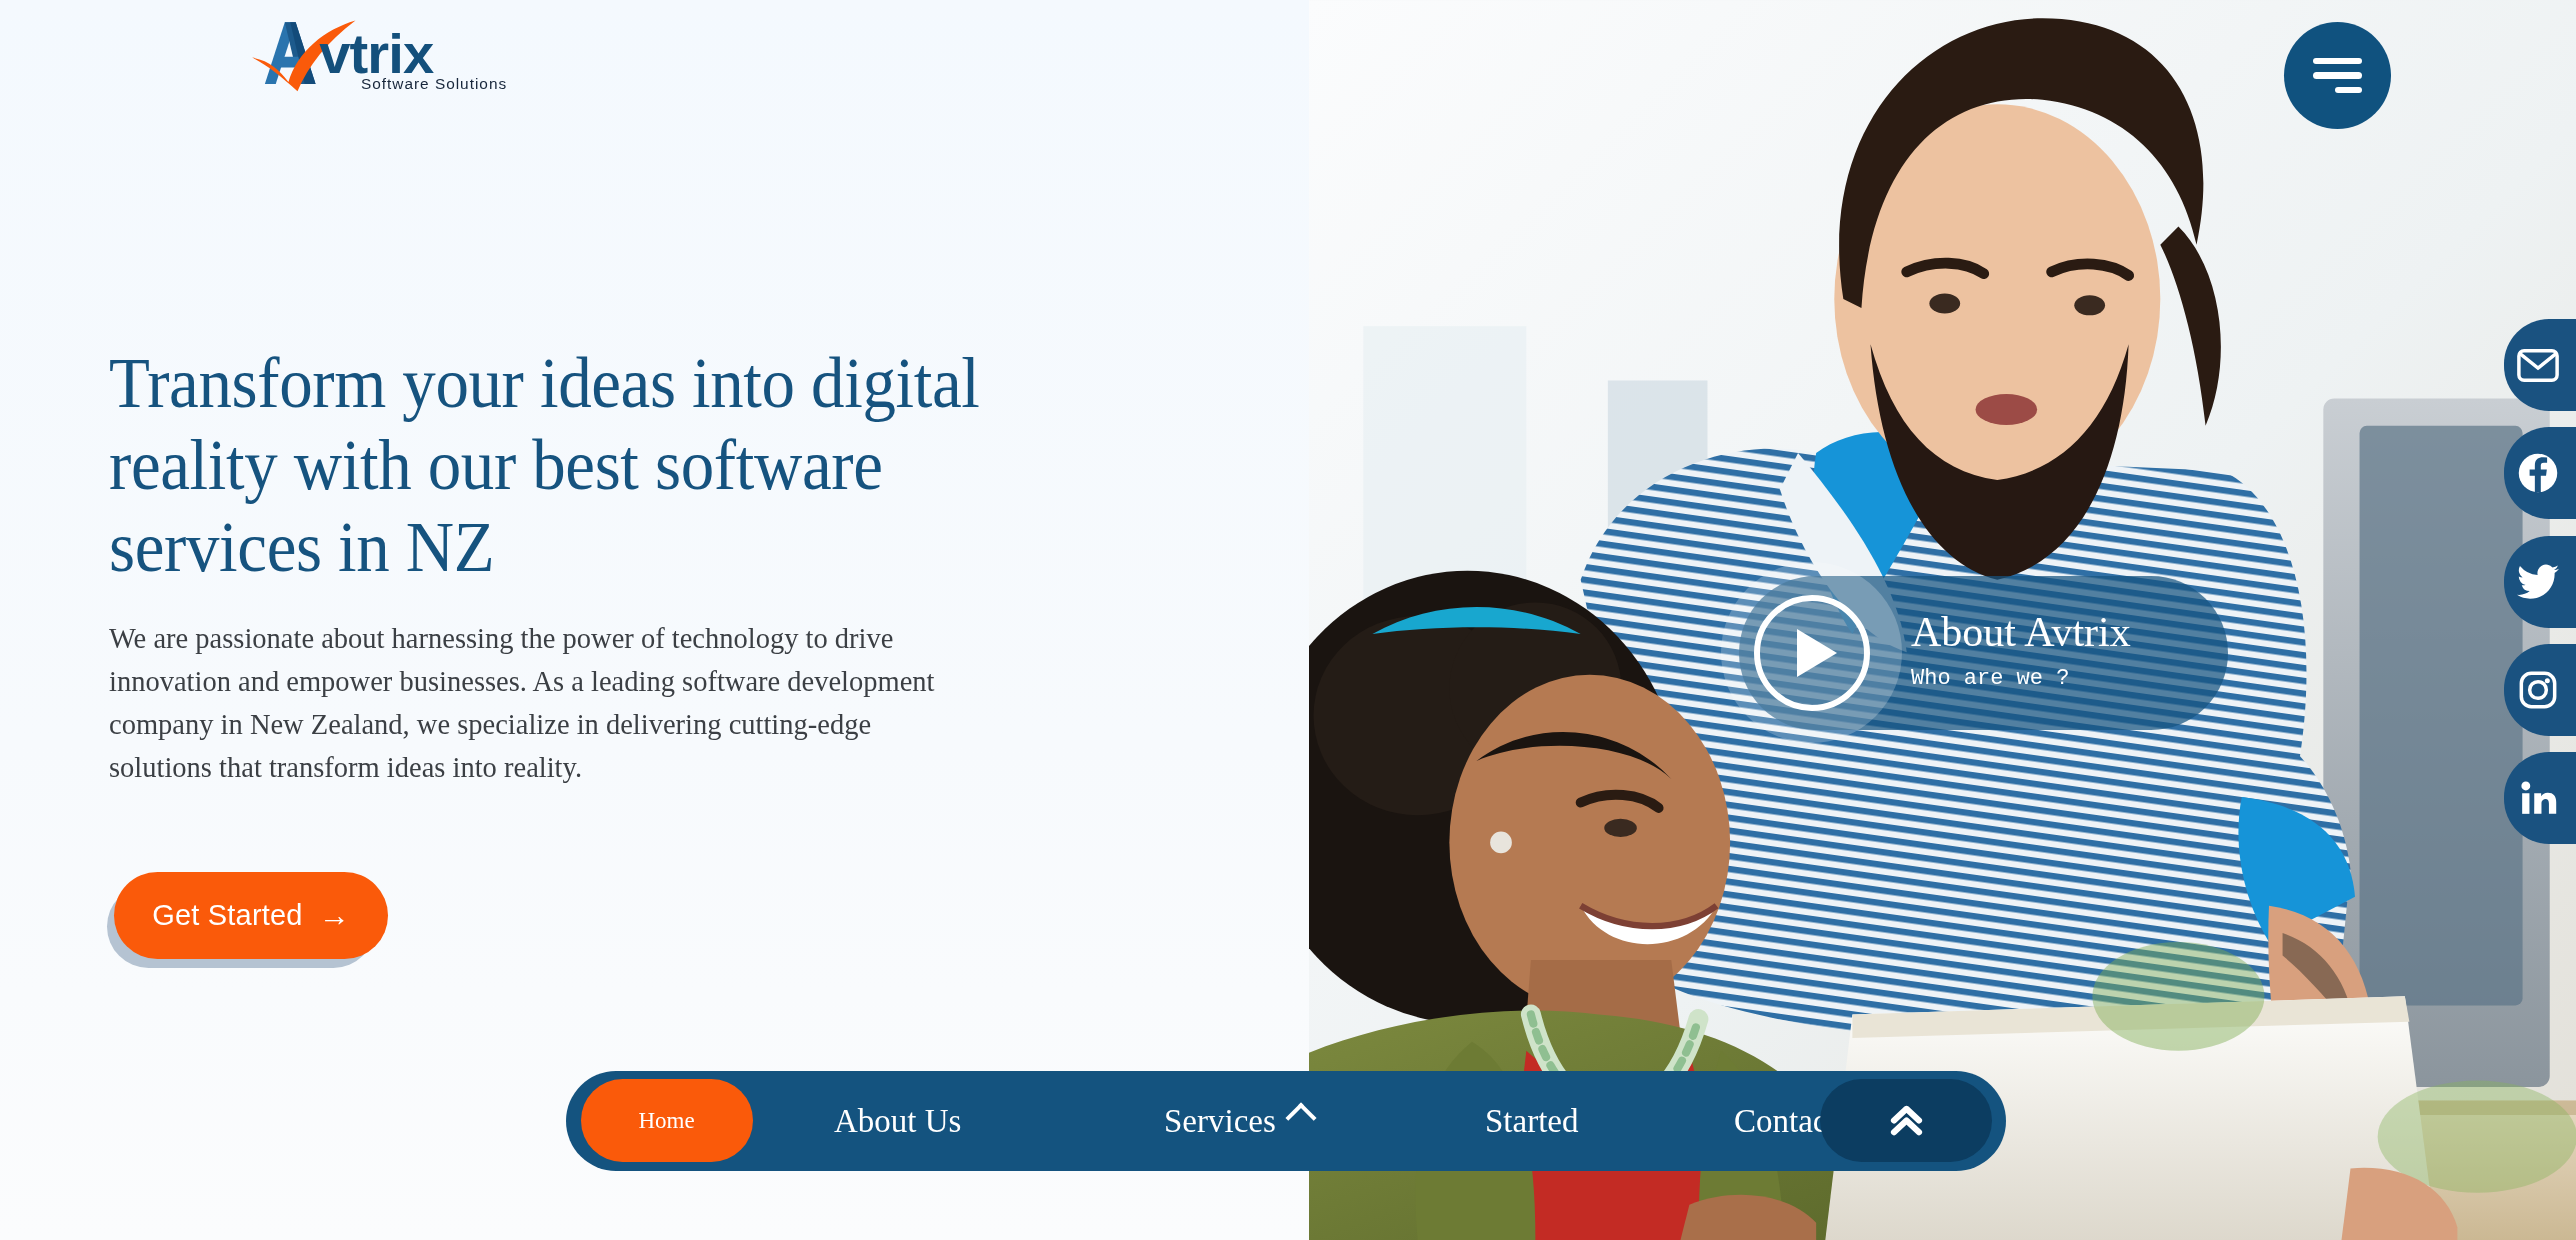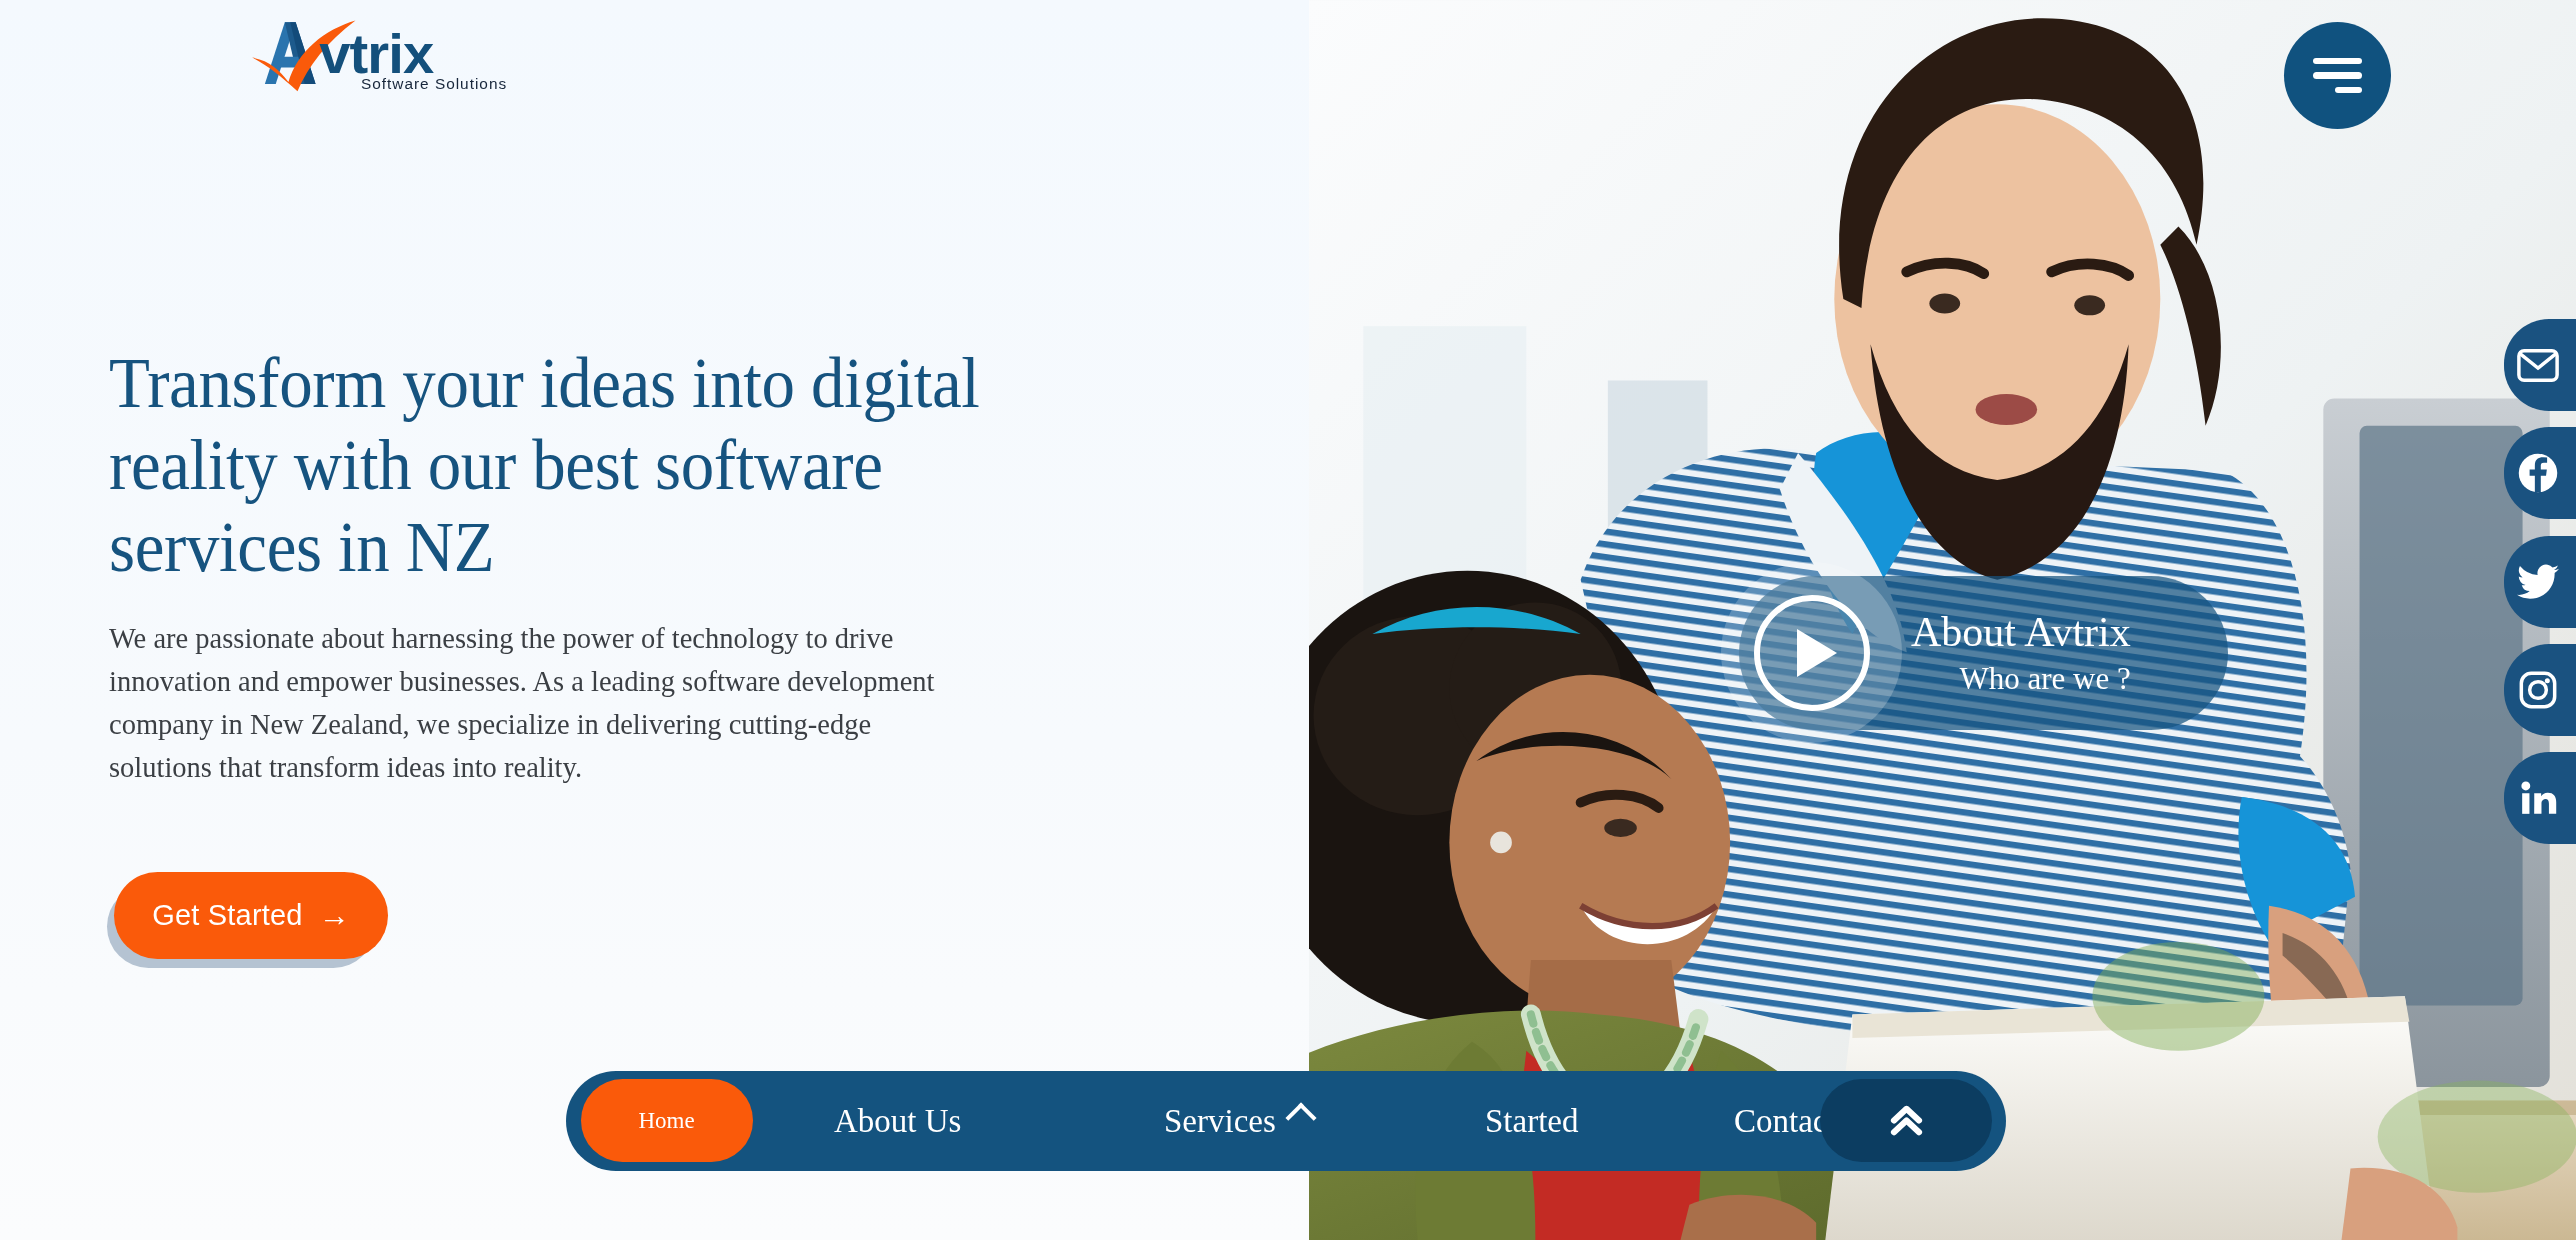--- a/index.html
+++ b/index.html
@@ -55,32 +55,32 @@
                border-radius:50%; background:#10527f; border:0; cursor:pointer;
                display:flex; flex-direction:column; align-items:center; justify-content:center; gap:8.2px; }
   #hamburger .bar { height:6.3px; background:#ffffff; border-radius:3.6px; }
   #hamburger .b1 { width:49px; }
   #hamburger .b2 { width:49px; }
   #hamburger .b3 { width:27px; align-self:flex-end; margin-right:29px; }
 
   
   #video-pill { position:absolute; left:1739px; top:576px; width:489px; height:154px;
                 border-radius:82px; background:rgba(22,83,127,0.72);
-                display:flex; align-items:center; cursor:pointer;text-align:right; }
+                display:flex; align-items:center; cursor:pointer; }
   #play-circle { position:absolute; left:1721px; top:562px; width:181px; height:181px;
                  border-radius:50%; background:rgba(255,255,255,0.22);
                  display:flex; align-items:center; justify-content:center; cursor:pointer; }
   #play-ring { width:116px; height:116px; border-radius:50%; border:6.3px solid #ffffff;
                display:flex; align-items:center; justify-content:center; }
   #play-tri { width:0; height:0; border-left:40px solid #ffffff;
               border-top:24.5px solid transparent; border-bottom:24.5px solid transparent;
               margin-left:11px; }
   #video-text { margin-left:172px; color:#ffffff; }
   #video-title { font-family:"Liberation Serif", serif; font-size:42px; line-height:51px; }
-  #video-sub { font-family:Liberation Serif, serif; font-size:31px; line-height:42px; font-weight:300; }
+  #video-sub { font-family:Liberation Mono, monospace; font-size:22px; line-height:42px; font-weight:300; }
 
   
   #social-rail { position:absolute; right:0; top:319px; display:flex; flex-direction:column; gap:16.3px; }
   .social-tab { width:72px; height:92px; background:#1a5280;
                 border-top-left-radius:45px; border-bottom-left-radius:45px;
                 display:flex; align-items:center; justify-content:center;
                 cursor:pointer; padding-right:3.6px; }
   .social-tab svg { display:block; }
 
   

